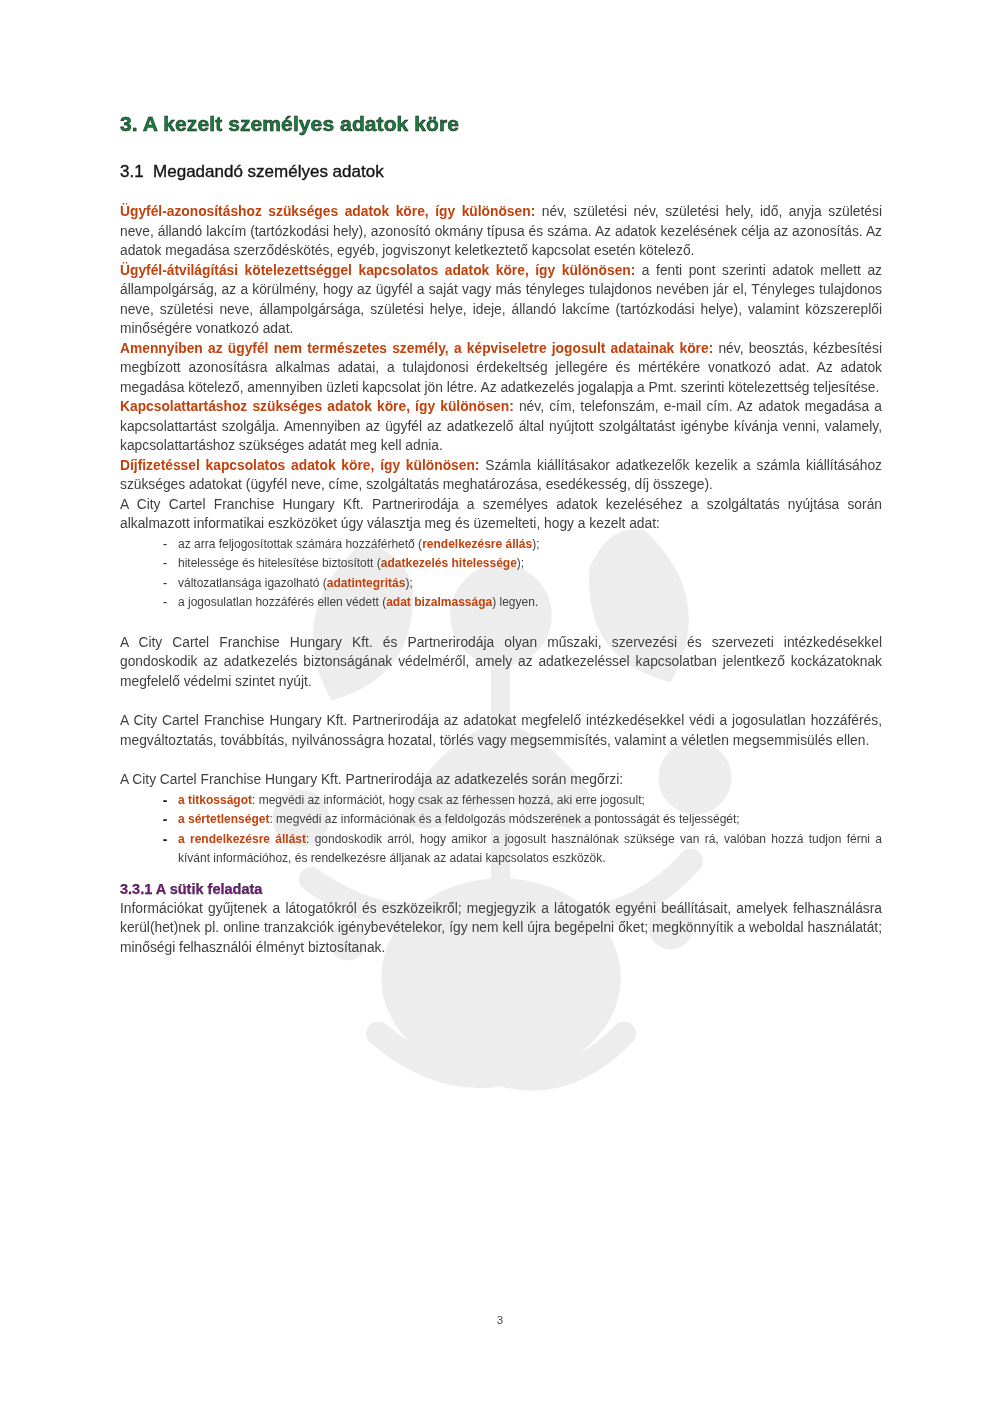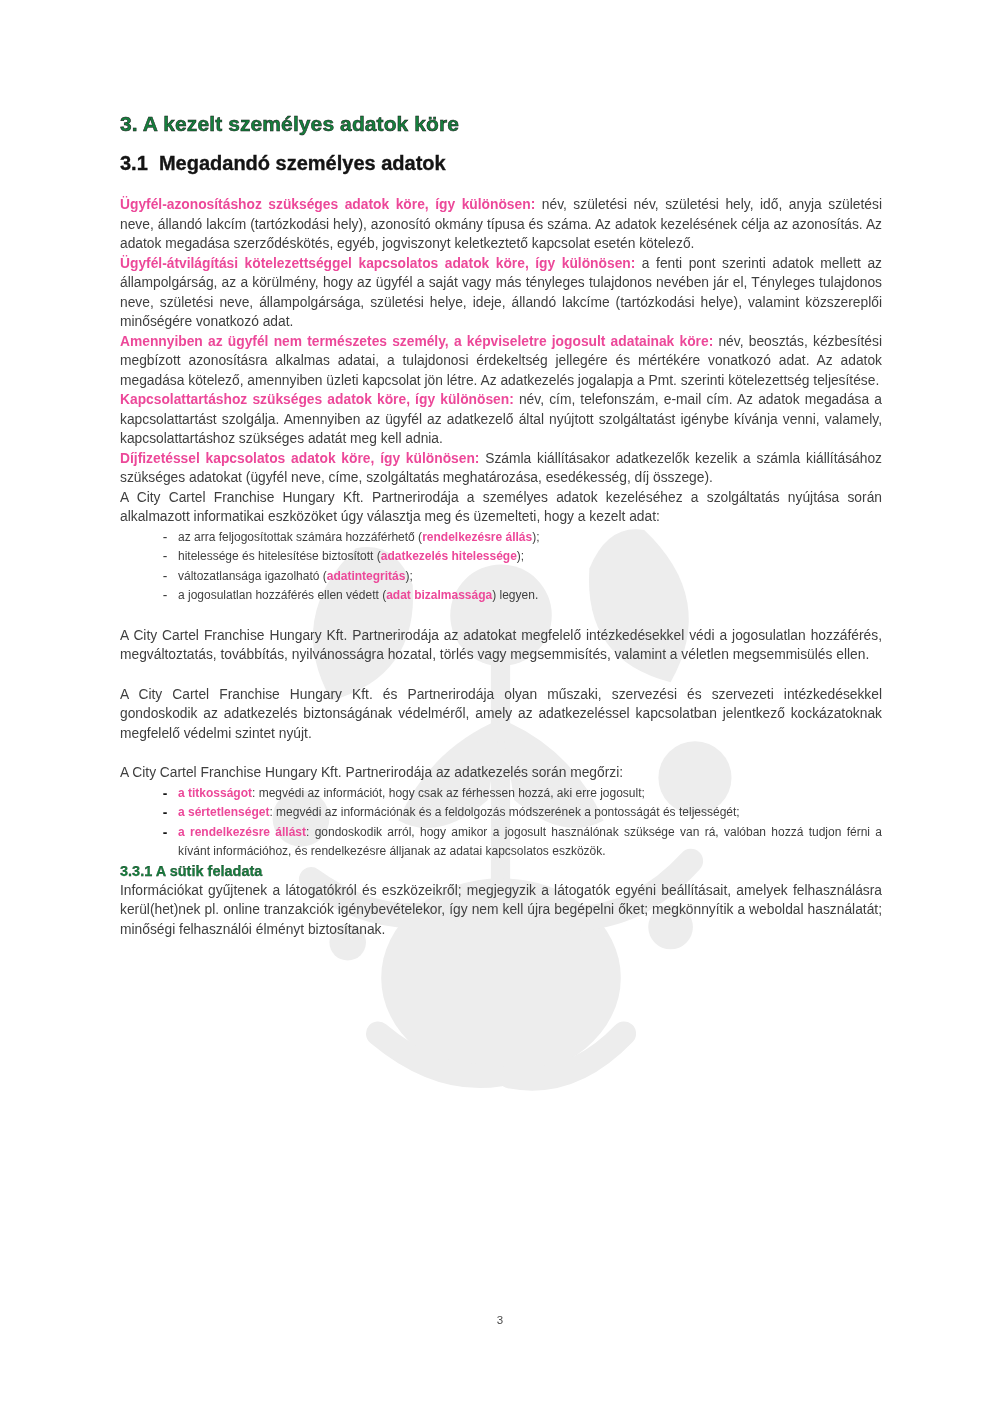--- a/index.html
+++ b/index.html
@@ -28,43 +28,43 @@
   }
   h1 {
     font-size: 21px;
     font-weight: bold;
     color: #15803d;
     letter-spacing: 0.1px;
     -webkit-text-stroke: 0.5px #141414;
     margin: 0;
   }
   h2 {
-    font-size: 20px;
-    font-weight: bold;
+    font-size: 17px;
+    font-weight: normal;
     color: #141414;
     -webkit-text-stroke: 0.35px #141414;
-    margin: 16px 0 5px 0;
+    margin: 26px 0 5px 0;
     white-space: pre-wrap;
   }
   h3 {
     font-size: 14.5px;
     font-weight: bold;
-    color: #15803d;
+    color: #701a75;
     -webkit-text-stroke: 0.25px #141414;
-    margin: 1px 0 2px 0;
+    margin: 12px 0 2px 0;
   }
   .body {
     font-size: 13.8px;
     line-height: 19.5px;
     color: #3f3f3f;
     text-align: justify;
     margin: 0;
   }
   .body strong, .btext strong {
-    color: #ec4899;
+    color: #c2410c;
     font-weight: bold;
   }
   .gap { margin-top: 20px; }
   .smallgap { margin-top: 1px; }
   .bullet { display: flex; align-items: flex-start; }
   .dash {
     flex: 0 0 26px;
     margin-left: 32px;
     text-align: center;
     font-size: 13.8px;
@@ -145,22 +145,22 @@
       <div class="bullet">
           <span class="dash">-</span>
           <p class="btext"><span>változatlansága igazolható (</span><strong>adatintegritás</strong><span>);</span></p>
         </div>
       <div class="bullet">
           <span class="dash">-</span>
           <p class="btext"><span>a jogosulatlan hozzáférés ellen védett (</span><strong>adat bizalmassága</strong><span>) legyen.</span></p>
         </div>
     </div>
 
+    <p class="body gap">A City Cartel Franchise Hungary Kft. és Partnerirodája olyan műszaki, szervezési és szervezeti intézkedésekkel gondoskodik az adatkezelés biztonságának védelméről, amely az adatkezeléssel kapcsolatban jelentkező kockázatoknak megfelelő védelmi szintet nyújt.</p>
     <p class="body gap">A City Cartel Franchise Hungary Kft. Partnerirodája az adatokat megfelelő intézkedésekkel védi a jogosulatlan hozzáférés, megváltoztatás, továbbítás, nyilvánosságra hozatal, törlés vagy megsemmisítés, valamint a véletlen megsemmisülés ellen.</p>
-    <p class="body gap">A City Cartel Franchise Hungary Kft. és Partnerirodája olyan műszaki, szervezési és szervezeti intézkedésekkel gondoskodik az adatkezelés biztonságának védelméről, amely az adatkezeléssel kapcsolatban jelentkező kockázatoknak megfelelő védelmi szintet nyújt.</p>
     <p class="body gap">A City Cartel Franchise Hungary Kft. Partnerirodája az adatkezelés során megőrzi:</p>
 
     <div class="smallgap">
       <div class="bullet">
           <span class="dash bold">-</span>
           <p class="btext"><strong>a titkosságot</strong><span>: megvédi az információt, hogy csak az férhessen hozzá, aki erre jogosult;</span></p>
         </div>
       <div class="bullet">
           <span class="dash bold">-</span>
           <p class="btext"><strong>a sértetlenséget</strong><span>: megvédi az információnak és a feldolgozás módszerének a pontosságát és teljességét;</span></p>

